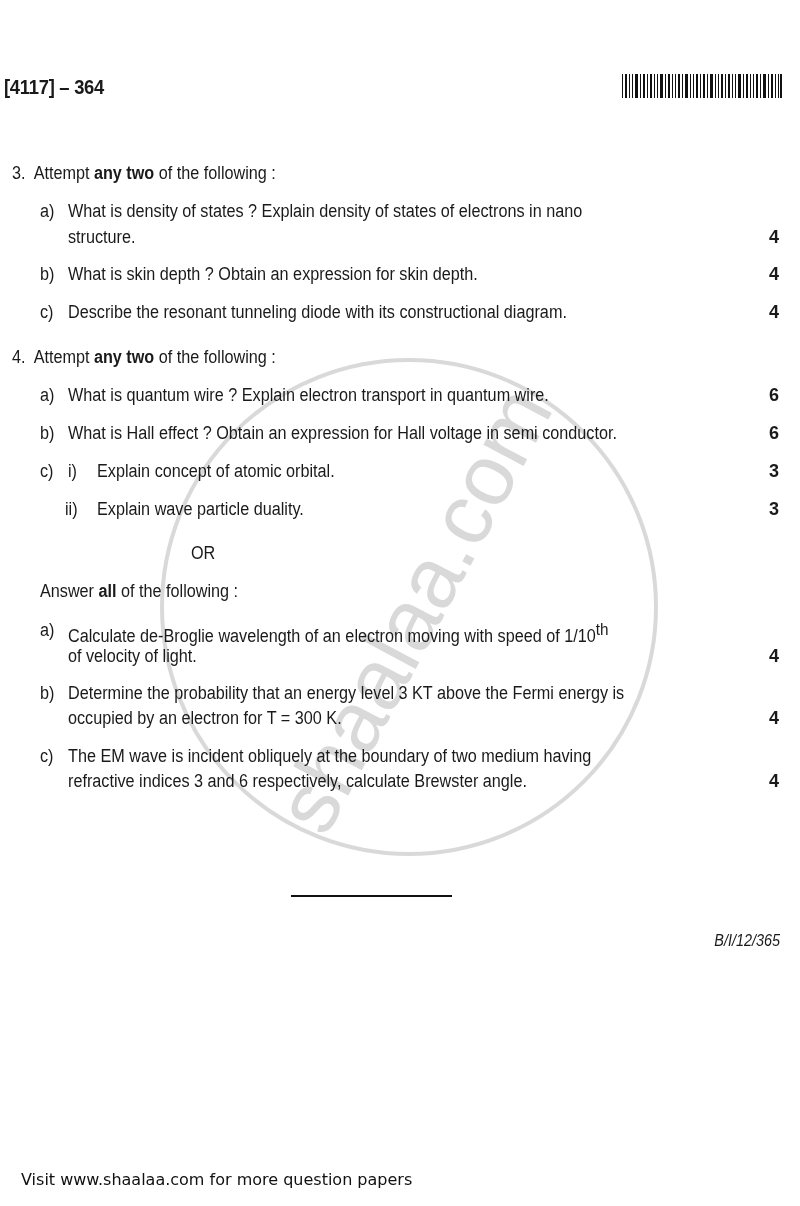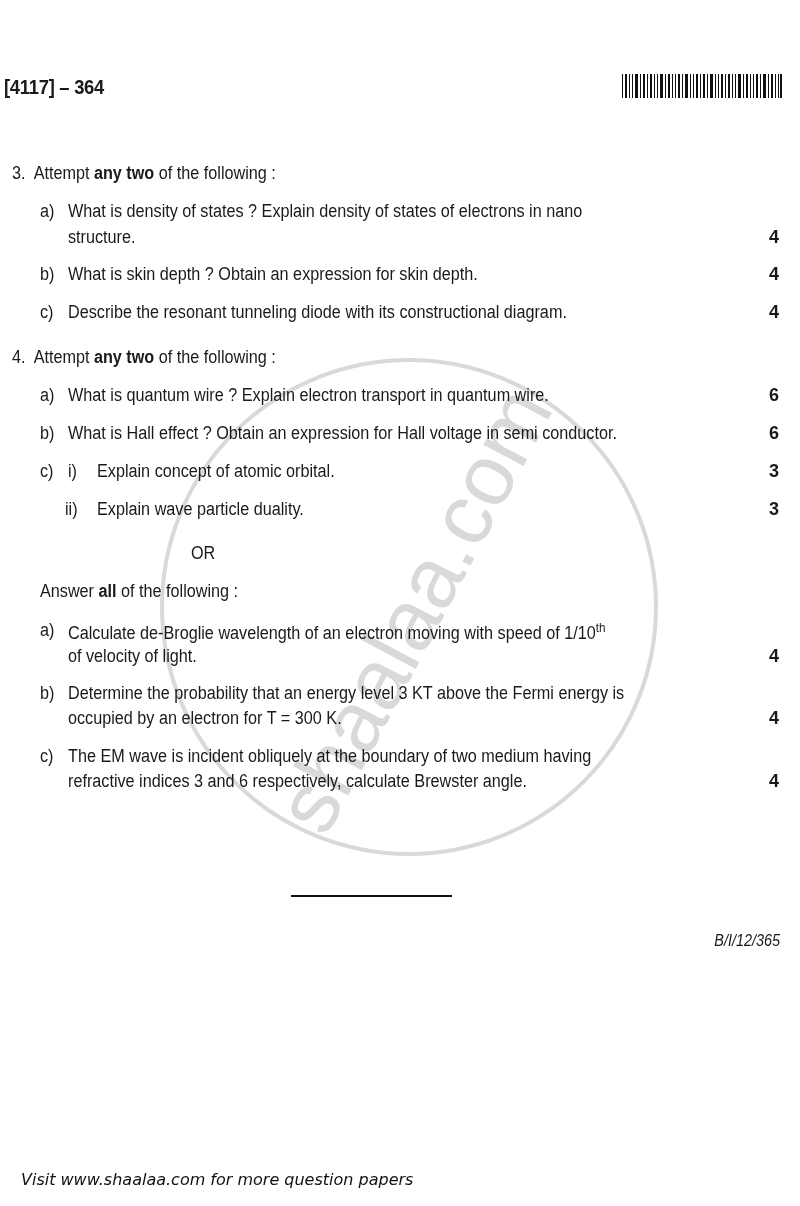--- a/index.html
+++ b/index.html
@@ -5,24 +5,24 @@
     html, body { margin: 0; padding: 0; background: #ffffff; }
     body { width: 800px; height: 1206px; position: relative; overflow: hidden;
            font-family: "Liberation Sans", sans-serif; color: #1a1a1a; }
     .abs { position: absolute; }
     .paper-code { left: 4px; top: 76px; font-size: 20px; font-weight: bold; letter-spacing: -0.3px; transform: scaleX(0.92); transform-origin: left; }
     .barcode { left: 622px; top: 74px; width: 160px; height: 24px; }
     .q-head { font-size: 18px; transform: scaleX(0.9); transform-origin: left; white-space: nowrap; }
     .q-line { font-size: 18px; transform: scaleX(0.9); transform-origin: left; white-space: nowrap; }
     .marks { right: 21px; font-size: 18px; font-weight: bold; }
     b { font-weight: bold; }
-    sup { font-size: 13px; vertical-align: 7px; margin-top: 36px; }
+    sup { font-size: 17px; vertical-align: 7px; margin-top: 36px; }
     .rule { left: 291px; top: 895px; width: 161px; height: 2px; background: #111; }
     .footer-code { right: 20px; top: 932px; font-size: 16px; font-style: italic; transform: scaleX(0.9); transform-origin: right; }
-    .site-footer { left: 21px; top: 1170px; font-family: "DejaVu Sans", sans-serif; font-size: 16px; color: #111; font-style: italic; }
+    .site-footer { left: 21px; top: 1170px; font-family: "DejaVu Sans", sans-serif; font-size: 16px; color: #111; }
     .watermark { left: 160px; top: 358px; width: 490px; height: 490px; border: 4px solid rgba(170,170,170,0.45); border-radius: 50%; pointer-events: none; }
     .wm-text { left: 170px; top: 560px; font-size: 86px; color: rgba(170,170,170,0.45); transform: rotate(-62deg); transform-origin: center; pointer-events: none; white-space: nowrap; }
   </style>
 </head>
 <body>
 
 <div class="abs watermark"></div>
 <div class="abs wm-text">shaalaa.com</div>
 
 <div class="abs paper-code">[4117] – 364</div>

